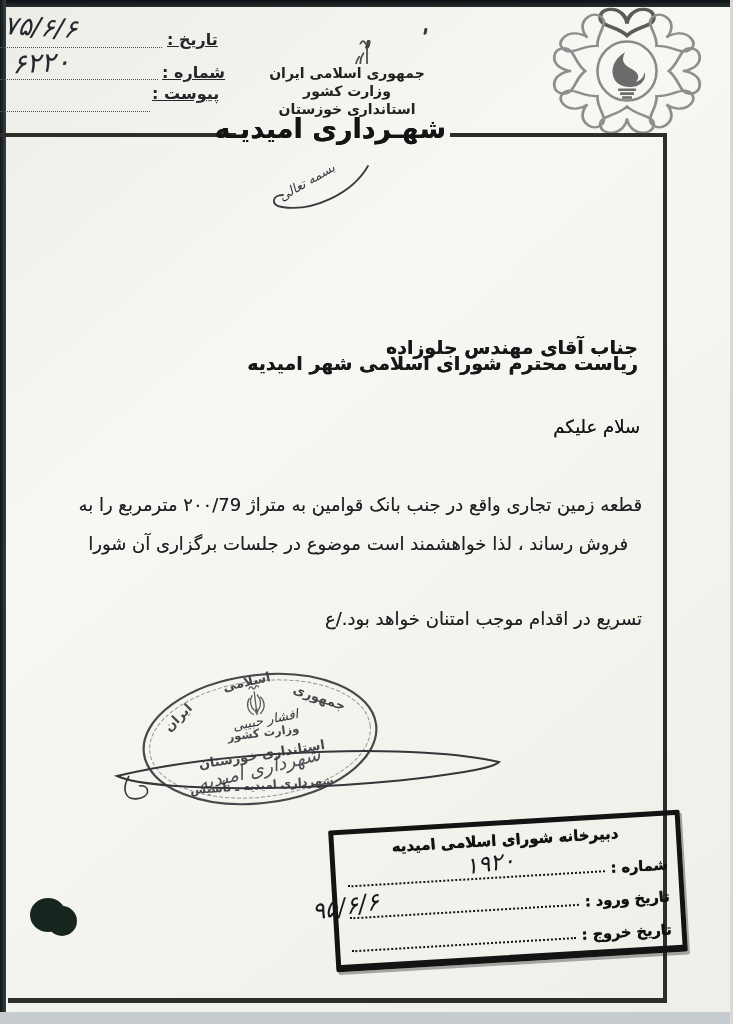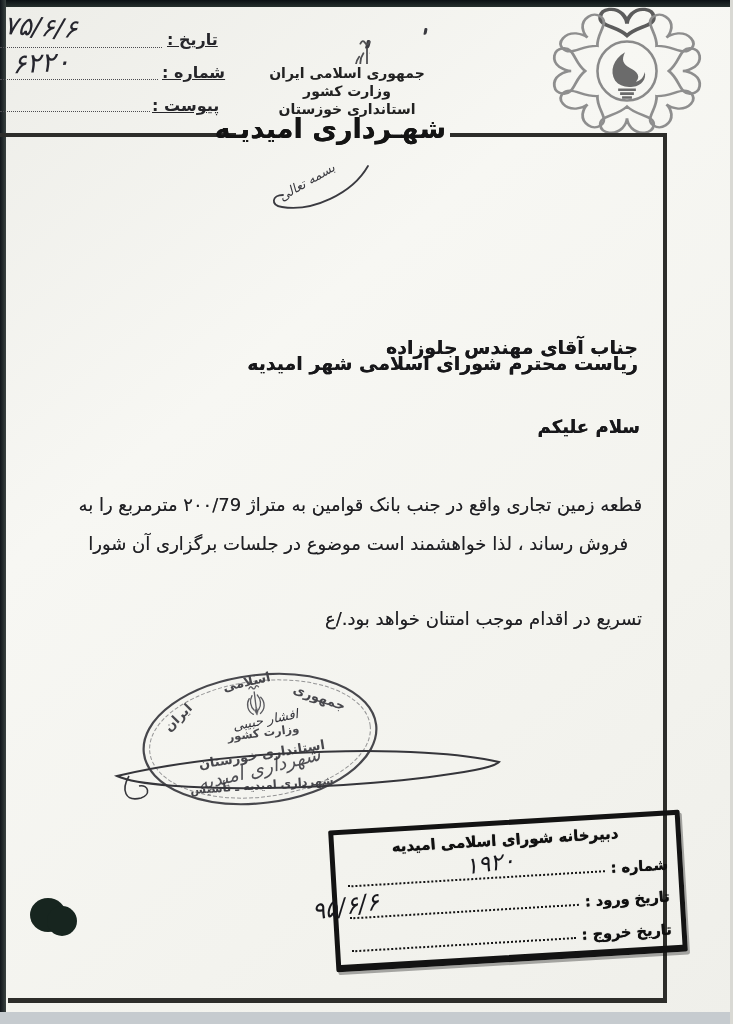--- a/index.html
+++ b/index.html
@@ -22,21 +22,21 @@
   
   .org-line{width:240px;text-align:center;font-size:14px;font-weight:bold;color:#222;letter-spacing:0;}
   
   .doc-title{font-size:27px;font-weight:bold;color:#141414;letter-spacing:-0.5px;text-shadow:0 0 .6px #222;}
   .title-line{height:4px;background:#2d2d2a;}
   
   .frame-right{left:663px;top:133px;width:4px;height:870px;background:#2d2d2a;}
   .frame-bottom{left:8px;top:998px;width:659px;height:5px;background:#2d2d2a;}
   
   .addr{font-size:19px;font-weight:bold;color:#17171a;text-shadow:0 0 .5px #333;}
-  .salut{font-size:18px;font-weight:bold;color:#17171a;text-shadow:0 0 .5px #333;}
+  .salut{font-size:18px;font-weight:normal;color:#17171a;text-shadow:0 0 .5px #333;}
   .bline{font-size:18px;color:#202024;text-shadow:0 0 .4px rgba(30,30,35,.55);}
   
   .st{font-weight:bold;fill:#47474c;}
   .sthw{fill:#33333a;font-style:italic;}
   
   .rect-stamp{
     left:332px;top:820px;width:352px;height:142px;
     transform:rotate(-3.4deg);
     border:5px solid #131313;border-bottom-width:7px;border-radius:2px;
     box-shadow:2px 3px 0 rgba(19,19,19,.35);
@@ -80,21 +80,21 @@
   <div class="abs edge-right"></div>
 
   <div class="abs field-label rtl" style="left:167px;top:30px;">تاریخ :</div>
   <div class="abs dotted" style="left:0;top:46px;width:162px;"></div>
   <div class="abs hw" style="left:4px;top:12px;font-size:26px;transform:rotate(3deg);">۷۵/۶/۶</div>
 
   <div class="abs field-label rtl" style="left:162px;top:63px;">شماره :</div>
   <div class="abs dotted" style="left:0;top:78px;width:158px;"></div>
   <div class="abs hw" style="left:12px;top:47px;font-size:27px;transform:rotate(-3deg);">۶۲۲۰</div>
 
-  <div class="abs field-label rtl" style="left:152px;top:96px;">پیوست :</div>
+  <div class="abs field-label rtl" style="left:152px;top:84px;">پیوست :</div>
   <div class="abs dotted" style="left:0;top:110px;width:150px;"></div>
 
   <div class="abs speck" style="left:366px;top:40px;width:4px;height:9px;transform:rotate(14deg);"></div>
   <div class="abs speck" style="left:424px;top:28px;width:3px;height:7px;transform:rotate(10deg);"></div>
 
   <svg class="abs" style="left:328px;top:10px;color:#4f4f52;" width="42" height="54" viewBox="-30 -45 60 90">
     <use href="#allah"></use>
   </svg>
   <div class="abs org-line rtl" style="left:227px;top:65px;">جمهوری اسلامی ایران</div>
   <div class="abs org-line rtl" style="left:227px;top:83px;">وزارت کشور</div>

